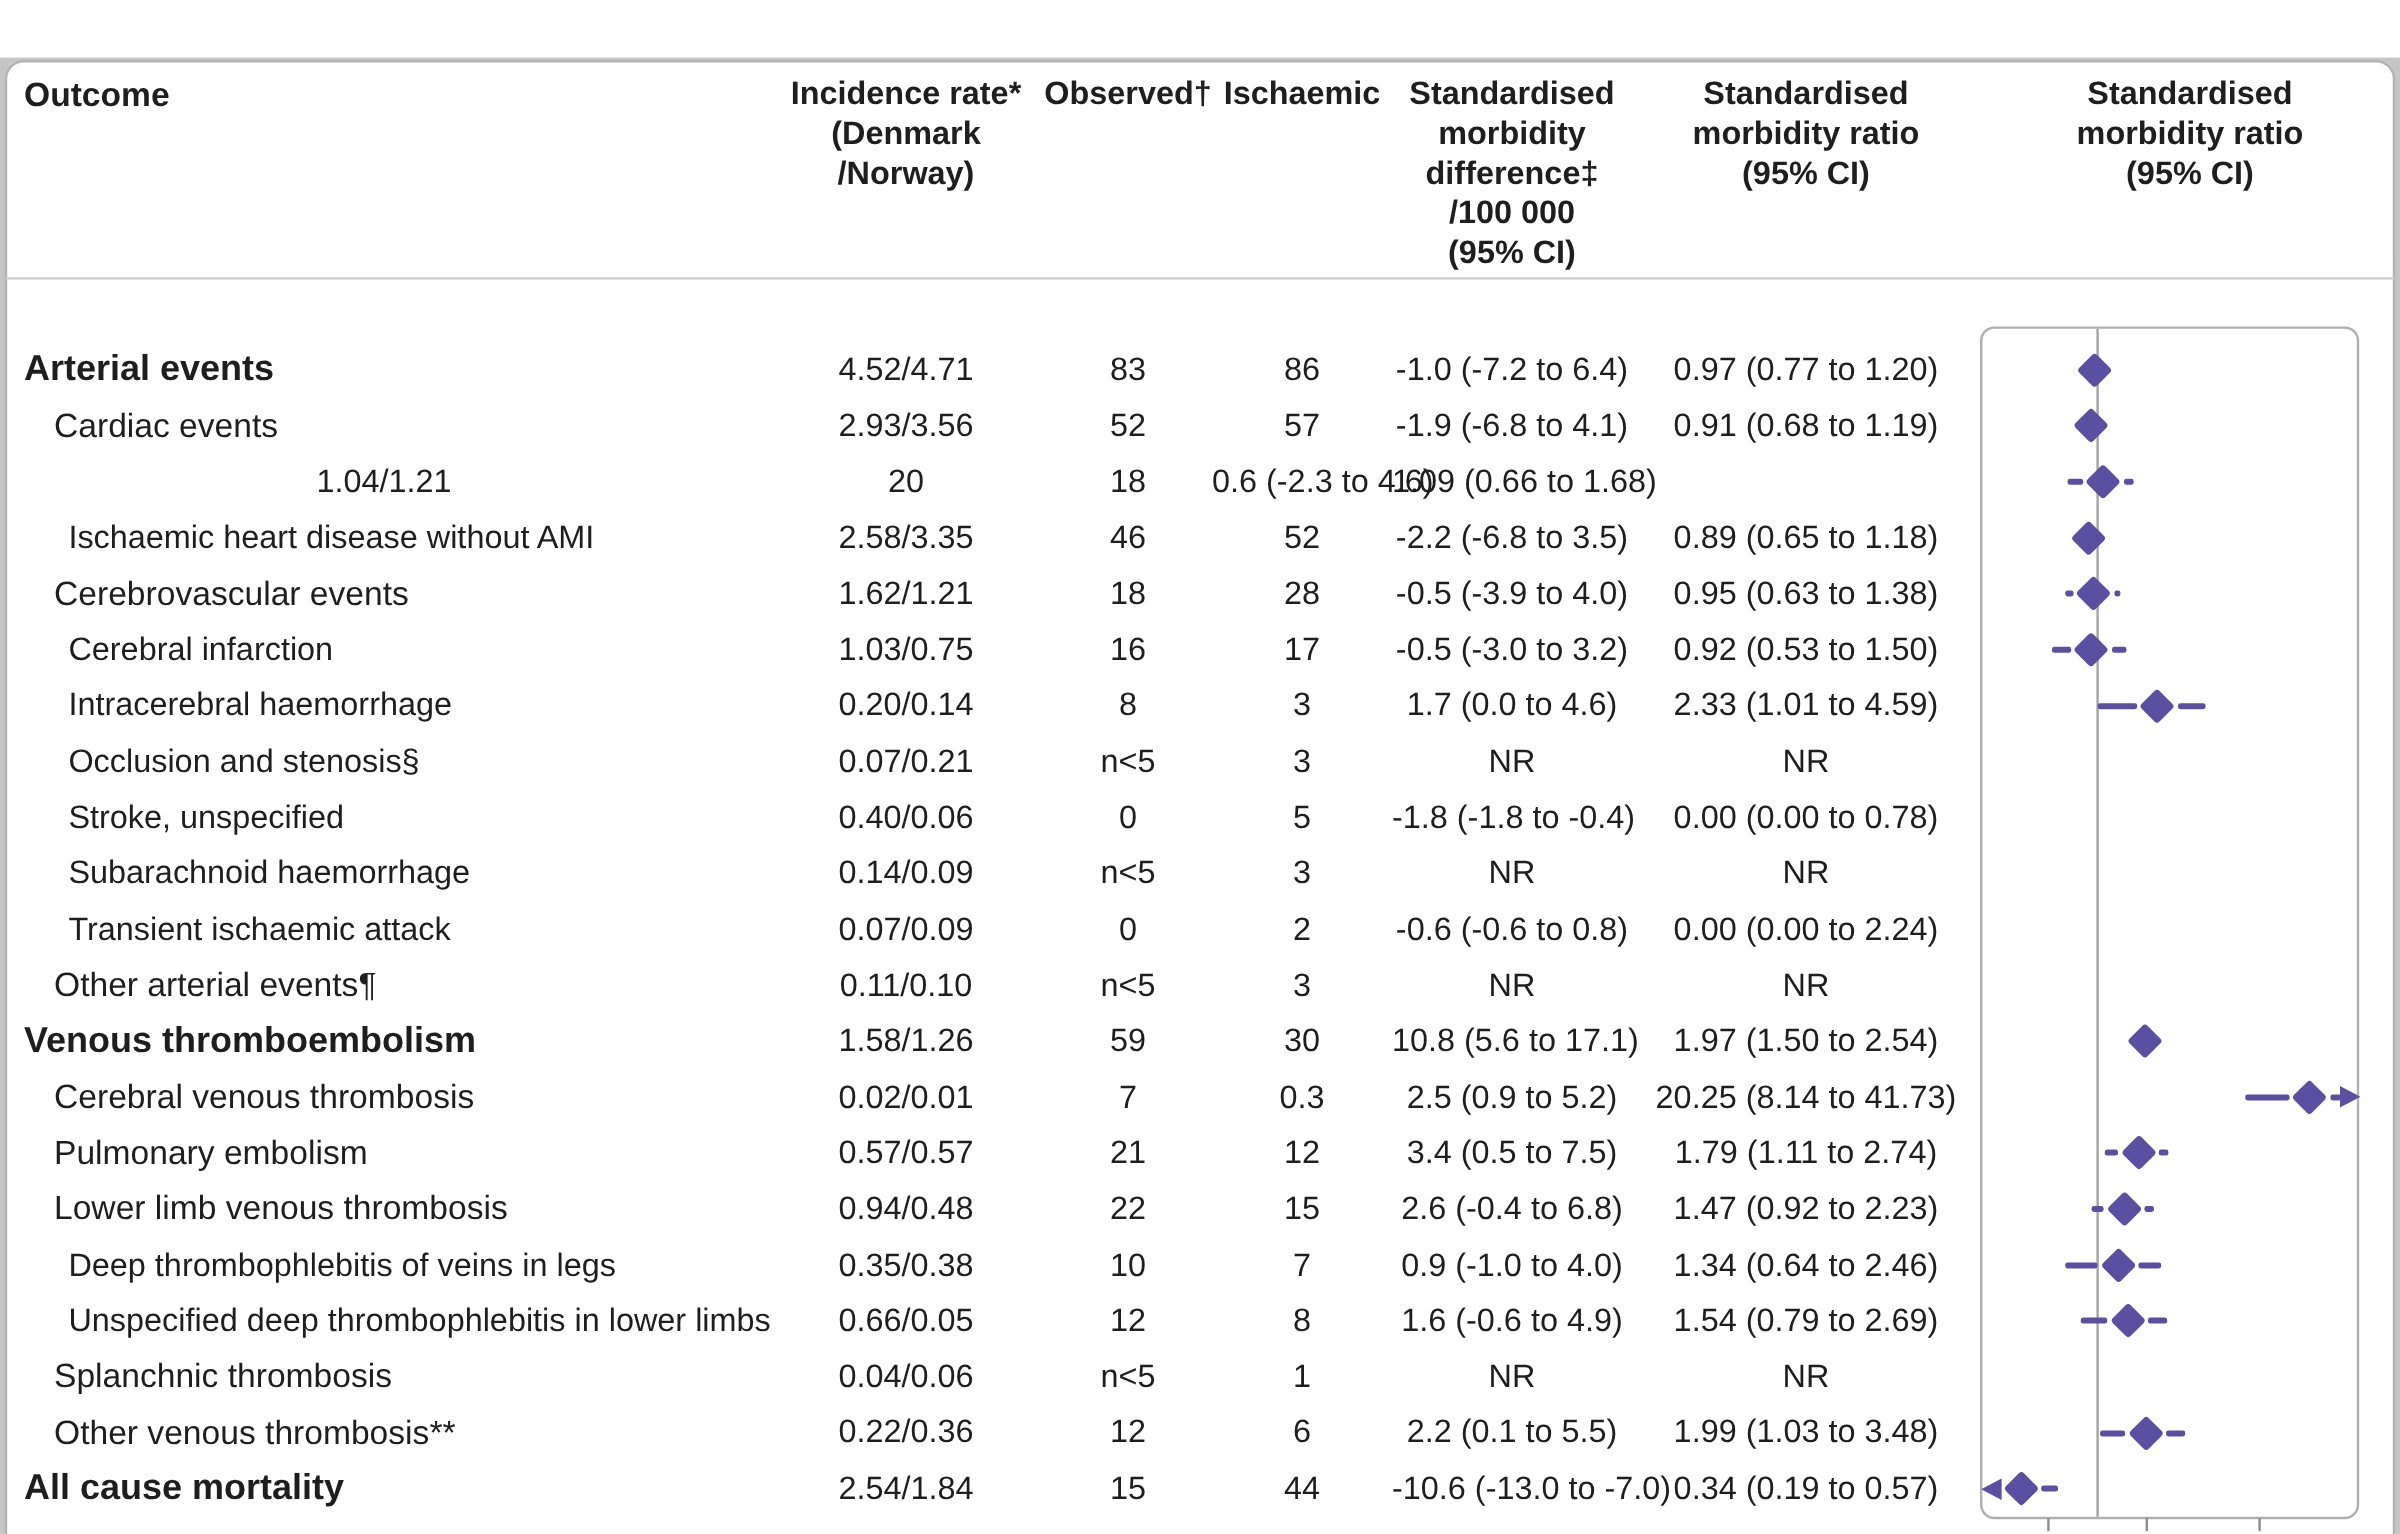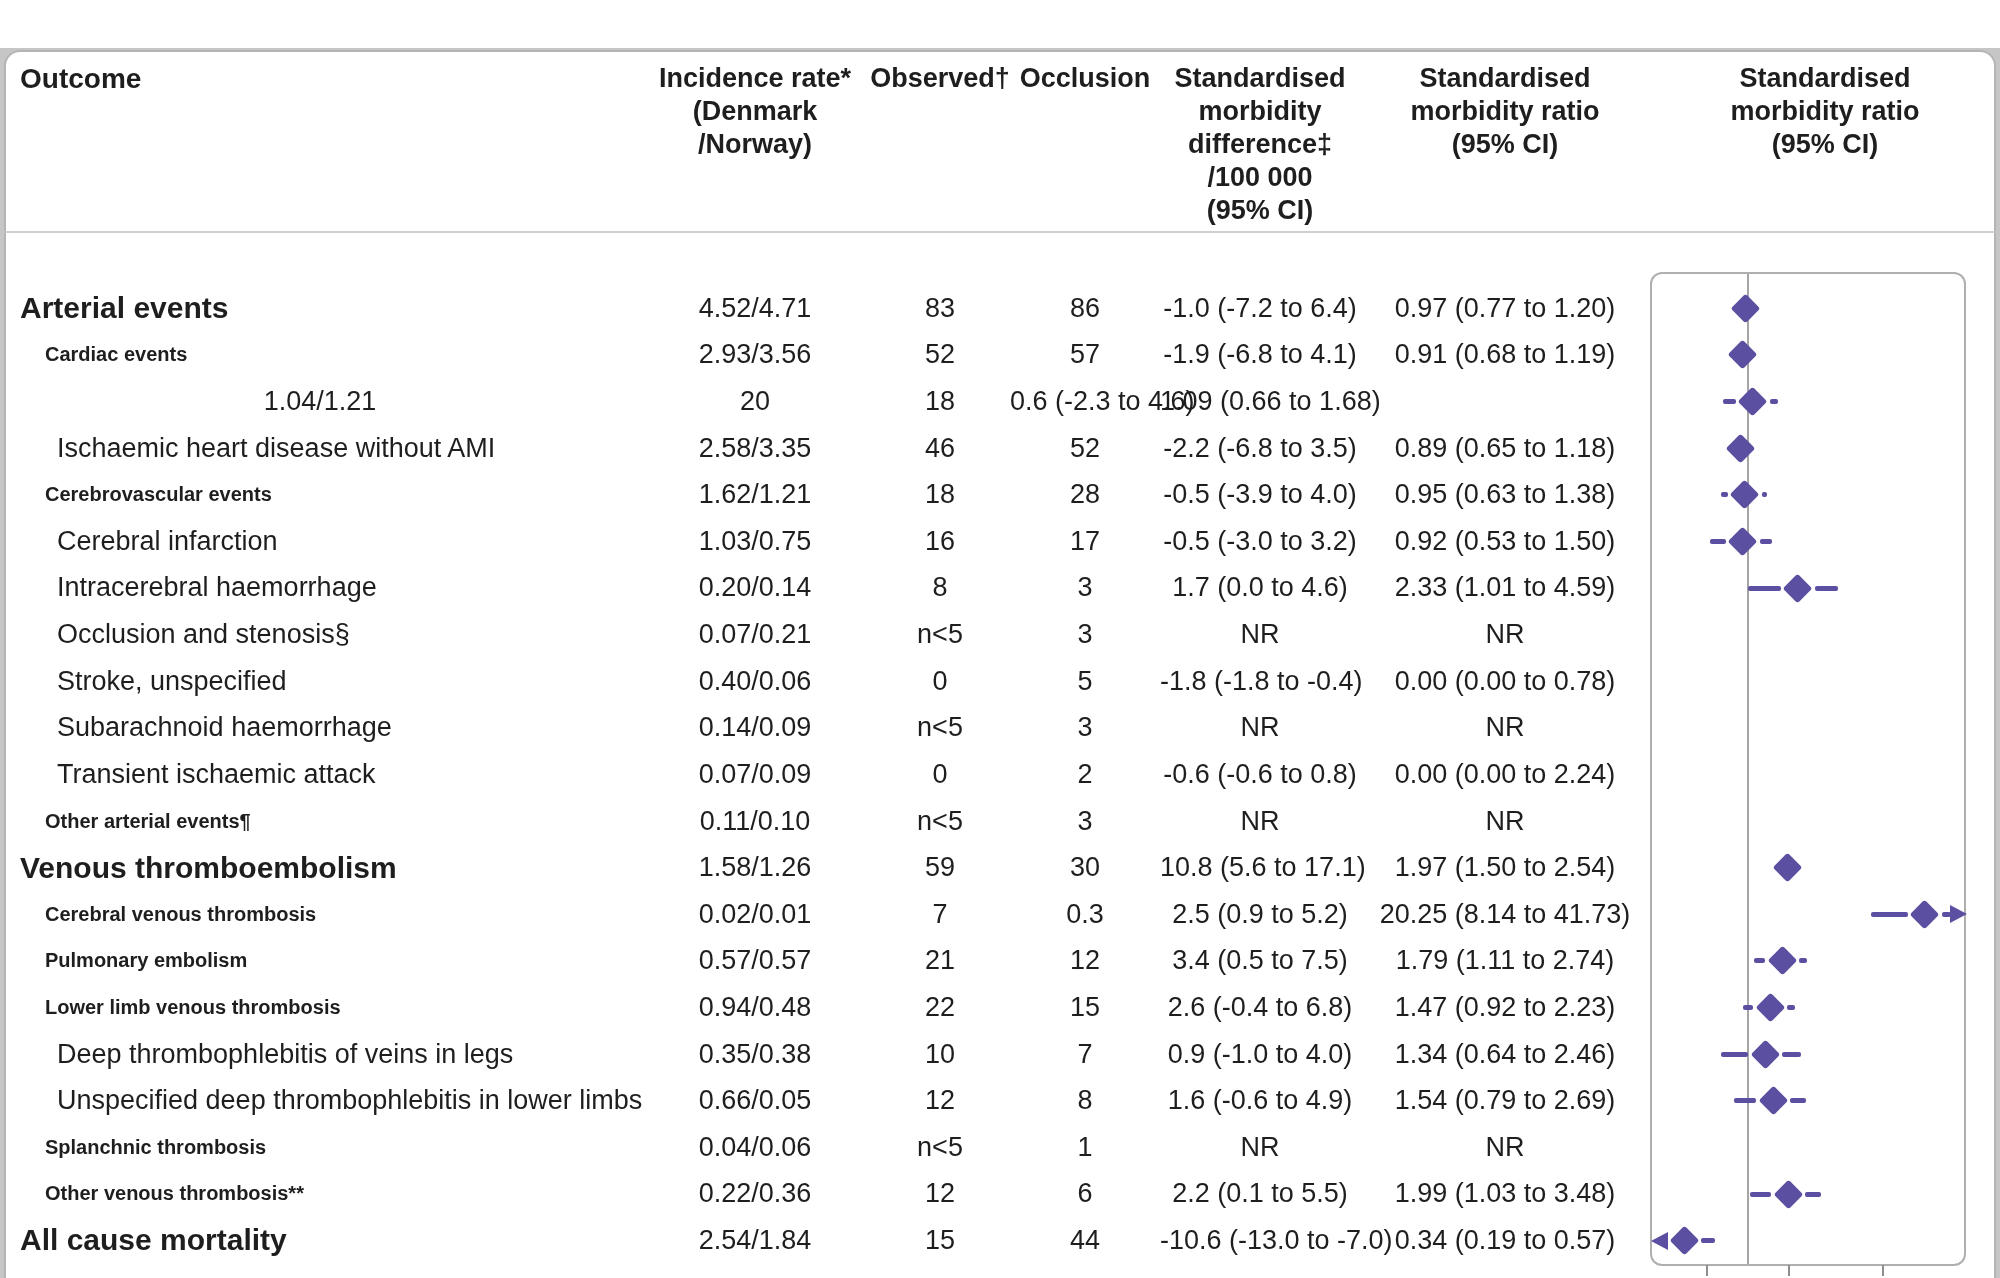--- a/index.html
+++ b/index.html
@@ -40,21 +40,21 @@
   #rows{position:absolute;left:0;top:237px;width:2000px;}
   .trow{
     height:46.62px;
     display:grid;
     grid-template-columns:640px 230px 140px 150px 200px 290px 350px;
     align-items:center;
   }
   .cell{font-size:27px;text-align:center;white-space:nowrap;}
   .cell.outcome{text-align:left;}
   .lv0{padding-left:20px;font-weight:700;font-size:30px;}
-  .lv1{padding-left:45px;font-weight:700;font-size:20px;}
+  .lv1{padding-left:45px;font-weight:400;font-size:28px;}
   .lv2{padding-left:57px;font-weight:400;font-size:27px;}
   
   #plot-border{
     position:absolute;left:1650px;top:224px;width:316px;height:994px;
     border:2px solid #b0afae;border-radius:12px;box-sizing:border-box;
     background:transparent;
   }
   .refline{position:absolute;width:2px;background:#a6a5a5;}
   .tickmark{position:absolute;width:2px;height:11px;background:#8f8e8e;}
   .ticklabel{
@@ -73,21 +73,21 @@
 
 <div id="page">
   <div id="panel"></div>
 
   <div id="header">
     <div class="hcell outcome">Outcome</div>
     <div class="hcell">Incidence rate*
 (Denmark
 /Norway)</div>
     <div class="hcell">Observed†</div>
-    <div class="hcell">Occlusion</div>
+    <div class="hcell">Ischaemic</div>
     <div class="hcell">Standardised
 morbidity
 difference‡
 /100 000
 (95% CI)</div>
     <div class="hcell">Standardised
 morbidity ratio
 (95% CI)</div>
     <div class="hcell">Standardised
 morbidity ratio

